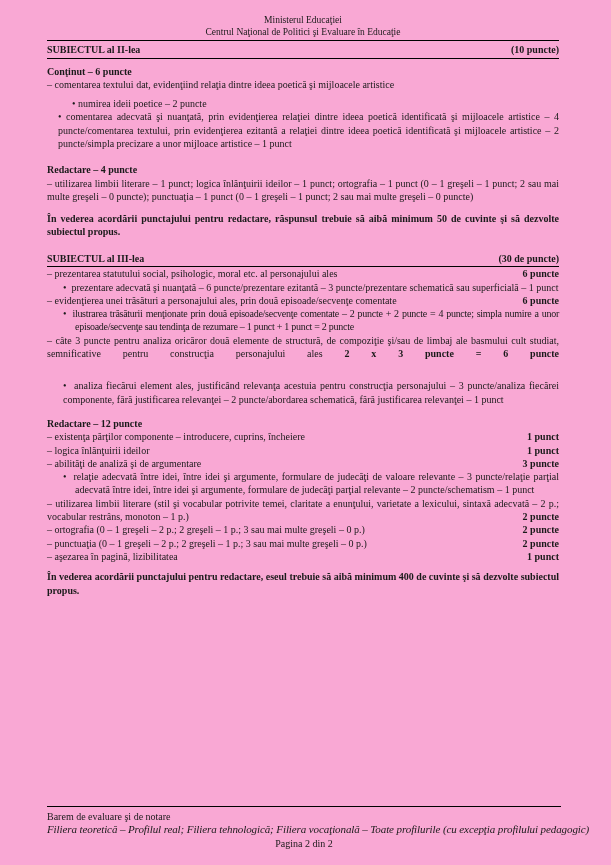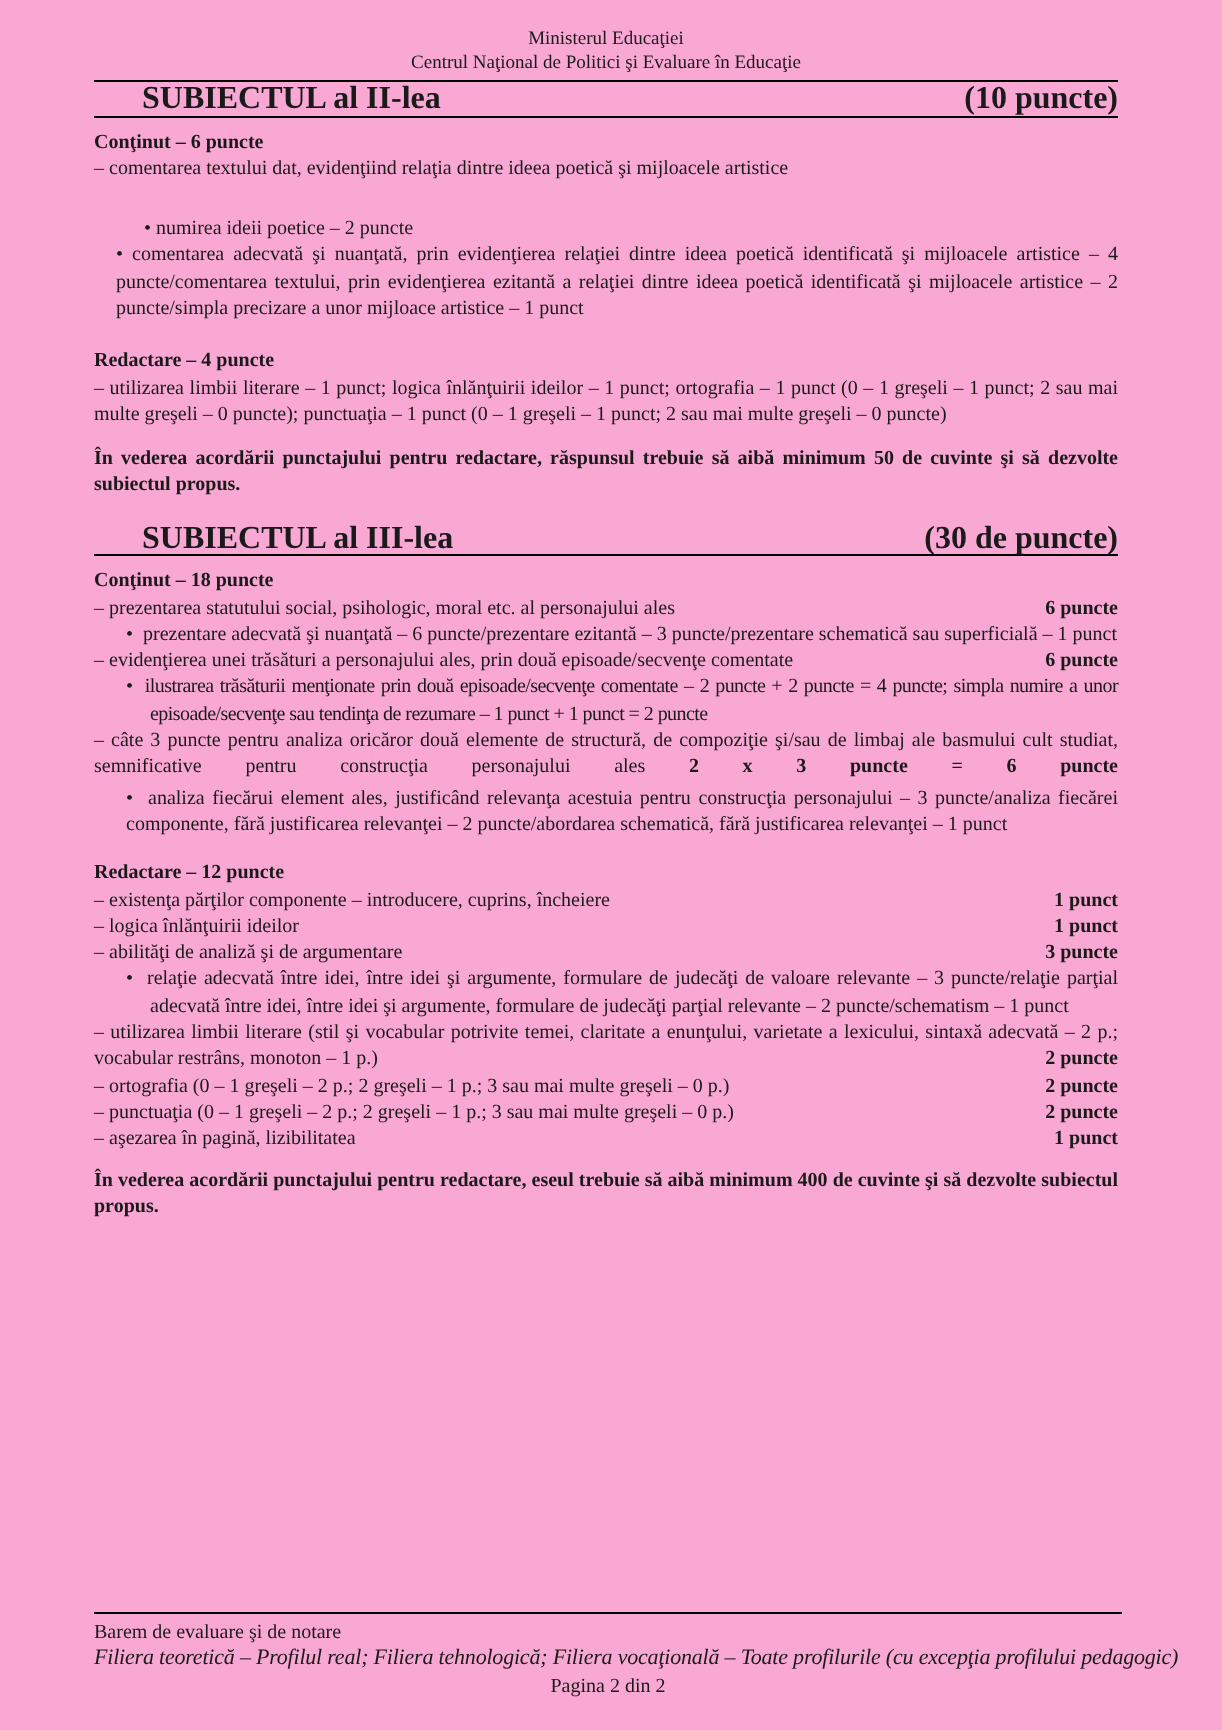--- a/index.html
+++ b/index.html
@@ -14,35 +14,35 @@
     line-height: 13.3px;
     overflow: hidden;
   }
   .content { position: absolute; left: 47px; right: 52px; top: 0; }
   p { margin: 0; }
   .org { text-align: center; font-size: 9.5px; line-height: 12px; }
   .org1 { margin-top: 14px; }
   .rule  { border-top: 1.5px solid #000; height: 0; }
   .rule-top { margin-top: 2px; }
   .subj { display: flex; justify-content: space-between; align-items: center;
-          font-weight: bold; font-size: 16px; line-height: 15px; padding: 1px 0 0.5px 0; margin-left: 24px; }
+          font-weight: bold; font-size: 10px; line-height: 15px; padding: 1px 0 0.5px 0; }
   .subj3 { margin-top: 11px; }
   .h { font-weight: bold; }
   .h-continut { margin-top: 6px; }
   .h-redactare2 { margin-top: 13px; }
   .h-redactare3 { margin-top: 11px; }
   .jst { text-align: justify; }
   .jlast { text-align: justify; text-align-last: justify; }
-  .bul-i2 { padding-left: 25px; margin-top: 17px; }
+  .bul-i2 { padding-left: 25px; margin-top: 6px; }
   .bul-i2::before { content: "\2022\A0"; }
   .bul-flat { padding-left: 11px; }
   .bul-flat::before { content: "\2022\A0"; }
   .bul-hang { padding-left: 28px; text-indent: -12px; }
   .bul-hang::before { content: "\2022\A0\A0"; }
-  .bul-flat3 { padding-left: 16px; margin-top: 2px; }
+  .bul-flat3 { padding-left: 16px; margin-top: 19px; }
   .bul-flat3::before { content: "\2022\A0\A0"; }
   .cond { letter-spacing: -0.28px; }
   .flexrow { display: flex; justify-content: space-between; align-items: baseline; }
   .flexrow .t { white-space: nowrap; }
   .score { font-weight: bold; white-space: nowrap; margin-left: 8px; }
   .score-inline { font-weight: bold; }
   .rel { position: relative; }
   .score-abs { position: absolute; right: 0; bottom: 0; font-weight: bold; }
   .note { font-weight: bold; text-align: justify; }
   .note2 { margin-top: 9px; }
@@ -78,21 +78,20 @@
     <p class="jst">– utilizarea limbii literare – 1 punct; logica înlănţuirii ideilor – 1 punct; ortografia – 1 punct (0 – 1 greşeli – 1 punct; 2 sau mai multe greşeli – 0 puncte); punctuaţia – 1 punct (0 – 1 greşeli – 1 punct; 2 sau mai multe greşeli – 0 puncte)</p>
 
     <p class="note note2">În vederea acordării punctajului pentru redactare, răspunsul trebuie să aibă minimum 50 de cuvinte şi să dezvolte subiectul propus.</p>
 
     <div class="subj subj3">
       <span>SUBIECTUL al III-lea</span>
       <span>(30 de puncte)</span>
     </div>
     <div class="rule"></div>
 
-    <p class="h h-continut">Conţinut – 18 puncte</p>
 
     <div class="flexrow">
       <span class="t">– prezentarea statutului social, psihologic, moral etc. al personajului ales</span>
       <span class="score">6 puncte</span>
     </div>
     <p class="bul-hang jst">prezentare adecvată şi nuanţată – 6 puncte/prezentare ezitantă – 3 puncte/prezentare schematică sau superficială – 1 punct</p>
 
     <div class="flexrow">
       <span class="t">– evidenţierea unei trăsături a personajului ales, prin două episoade/secvenţe comentate</span>
       <span class="score">6 puncte</span>

